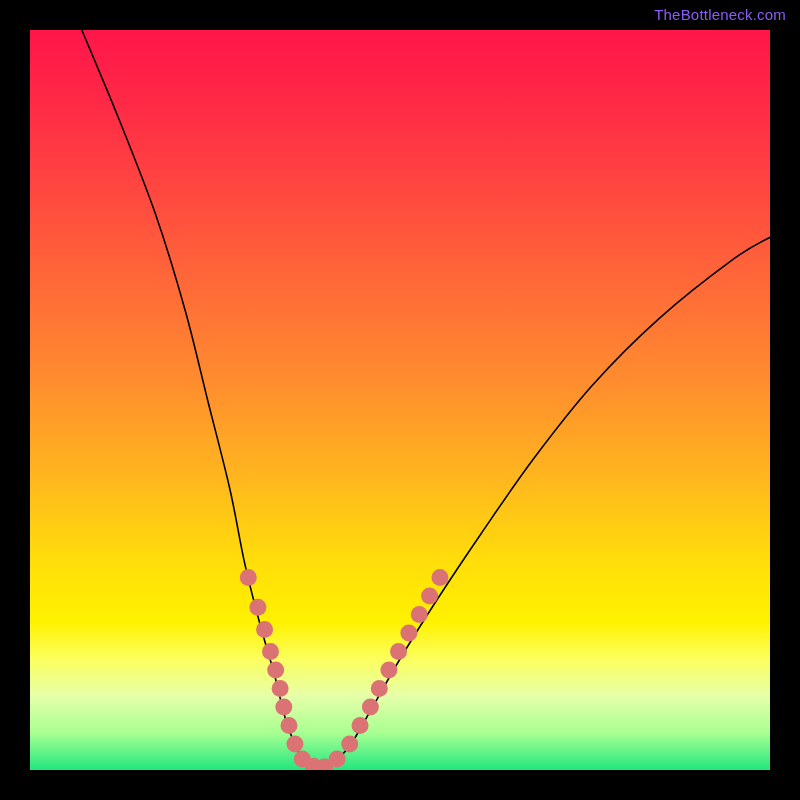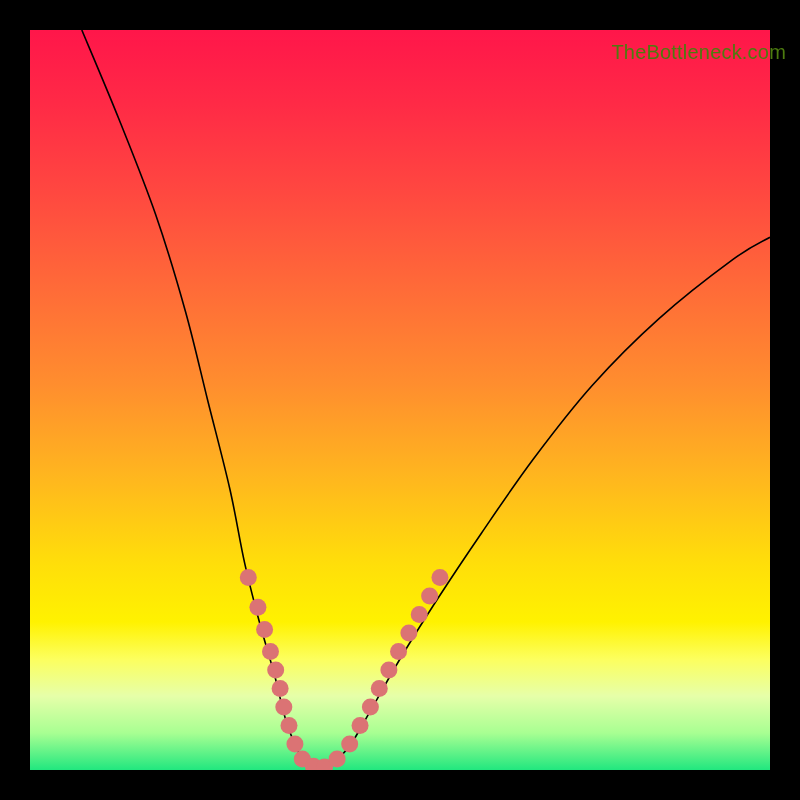--- a/index.html
+++ b/index.html
@@ -16,26 +16,25 @@
     left: 0;
     top: 0;
     width: 800px;
     height: 800px;
     background: #000;
   }
   .watermark {
     position: absolute;
     top: 6px;
     right: 14px;
-    color: #4d7c0f;
-    font-size: 20px;
+    color: #8b5cf6;
+    font-size: 15px;
     font-weight: 500;
     letter-spacing: 0.2px;
     z-index: 50;
-    margin-top: 35px;
   }
   .plot {
     position: absolute;
     left: 30px;
     top: 30px;
     width: 740px;
     height: 740px;
     overflow: hidden;
   }
   .gradient {

